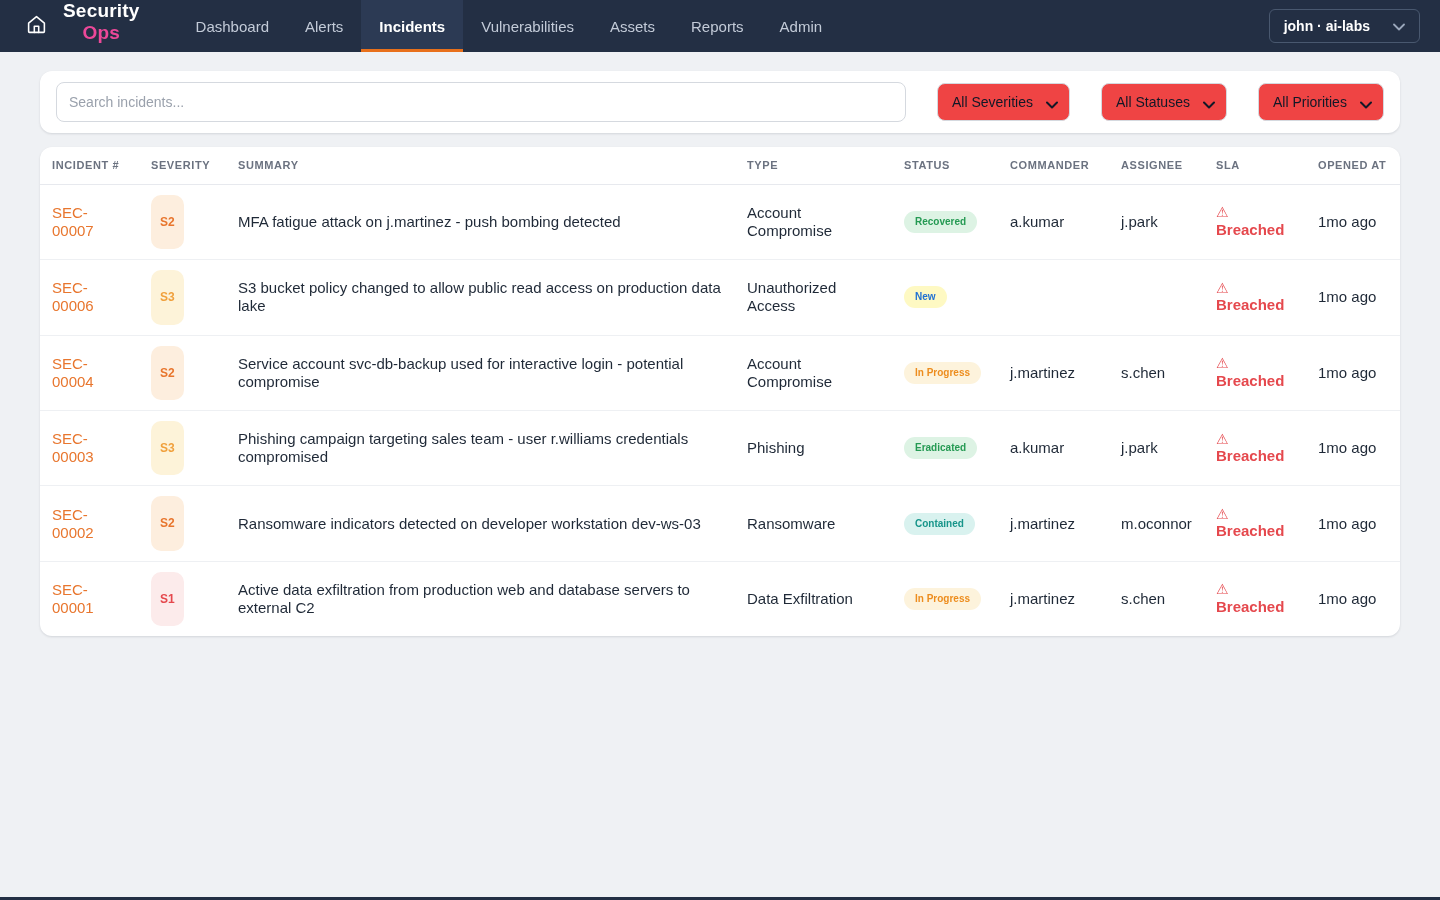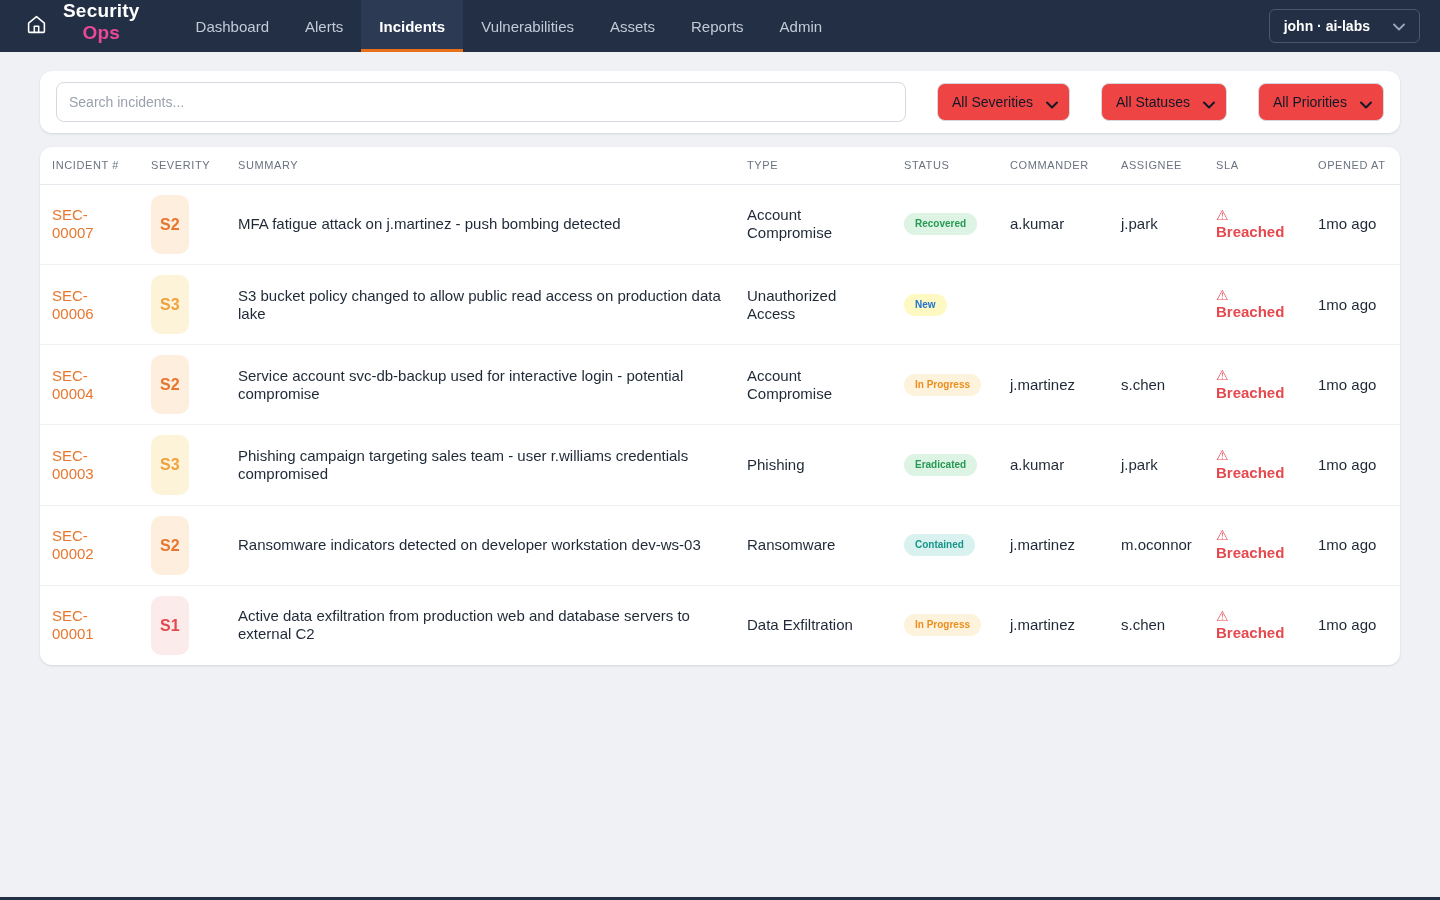--- a/index.html
+++ b/index.html
@@ -67,36 +67,36 @@
     background: #ffffff; color: #3f4754; font-size: 14px; font-weight: 500;
     border-radius: 8px 8px 0 0; cursor: pointer;
     box-shadow: 0 1px 2px rgba(16,24,40,.05);
   }
   .tab.active { background: #232f44; color: #ffffff; font-weight: 700; }
 
   
   .table-card { margin: 14px 40px 0; overflow: hidden; }
   table { width: 100%; border-collapse: collapse; table-layout: fixed; }
   th {
-    text-align: left; padding: 11px 12px; font-size: 11px; font-weight: 400;
+    text-align: left; padding: 11px 12px; font-size: 11px; font-weight: 700;
     color: #6b7280; letter-spacing: .6px; line-height: 1.35;
     border-bottom: 1px solid #e7e9ee; vertical-align: middle;
   }
   td {
     padding: 10px 12px; font-size: 15px; color: #1f2937; line-height: 1.2;
     border-bottom: 1px solid #eef0f3; vertical-align: middle;
   }
   tr:last-child td { border-bottom: none; }
 
   .id-link { color: #e8762e; cursor: pointer; }
   .id-link span { display: block; }
 
   .sev-badge {
     display: inline-block; padding: 20px 9px; border-radius: 10px;
-    font-size: 16px; font-weight: 700;
+    font-size: 12px; font-weight: 700;
   }
   .sev-s1 { color: #e5484d; background: #fcebeb; }
   .sev-s2 { color: #e8762e; background: #fdeede; }
   .sev-s3 { color: #f0a03c; background: #fdf3d9; }
 
   .status-pill {
     display: inline-block; padding: 5px 11px; border-radius: 999px;
     font-size: 10px; font-weight: 700; white-space: nowrap;
   }
   .status-recovered, .status-eradicated { color: #259a53; background: #ddf3e4; }

